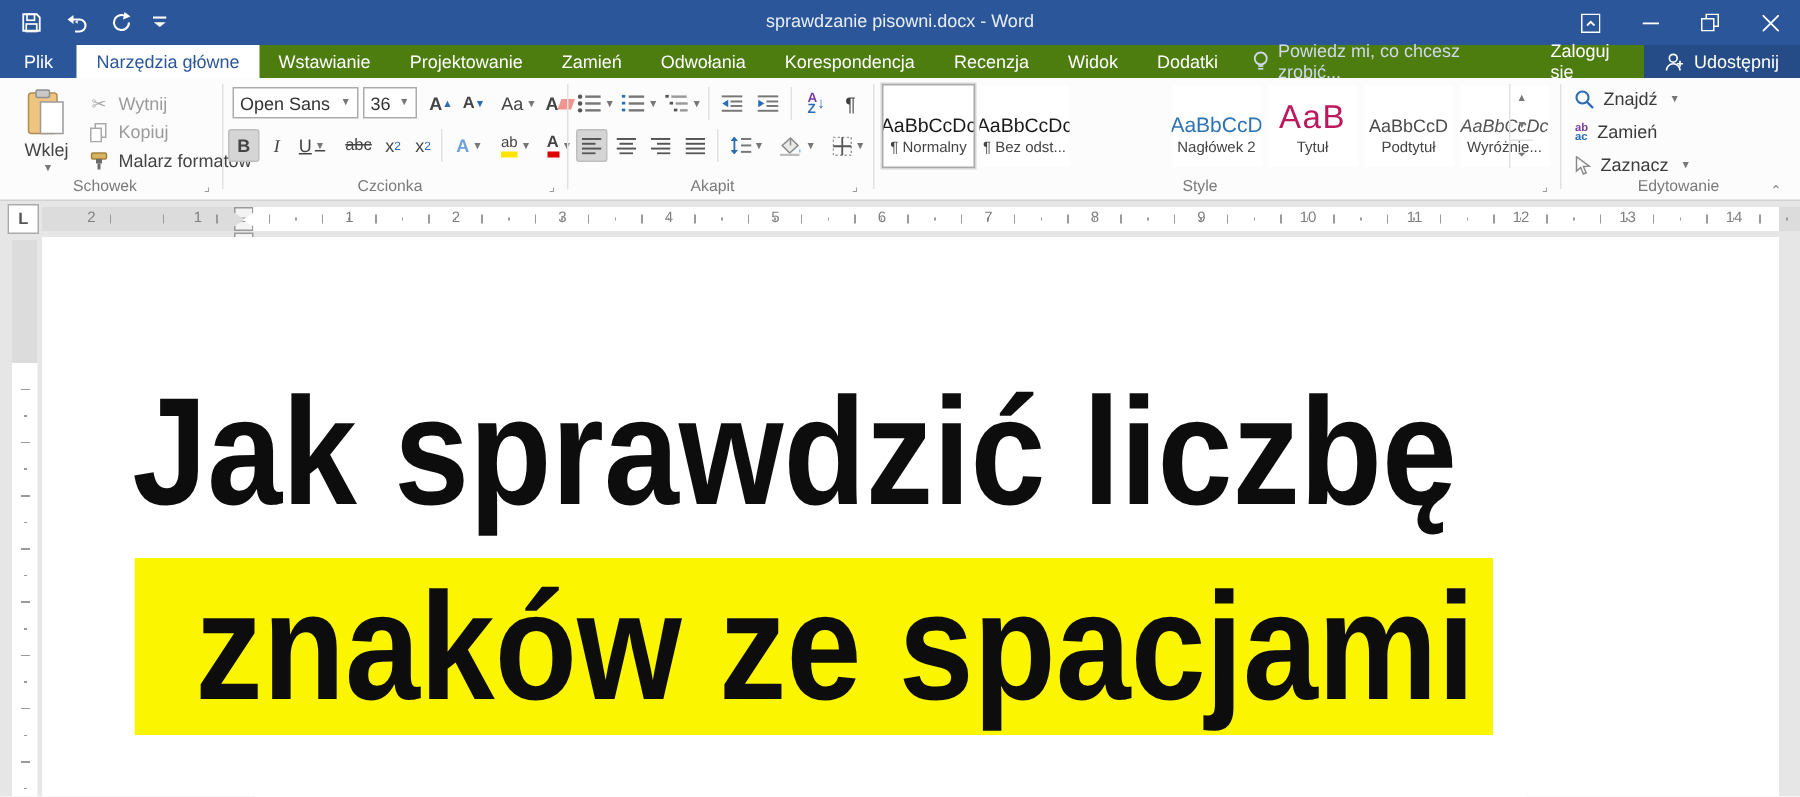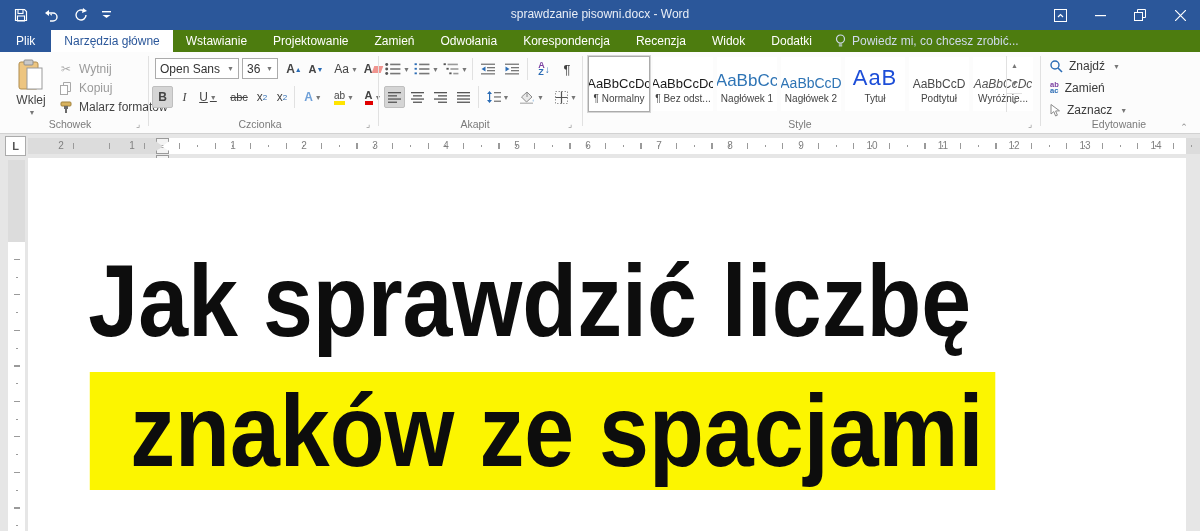--- a/index.html
+++ b/index.html
@@ -48,21 +48,21 @@
   
   .sitem { position:absolute; top:4px; width:62px; height:56px; background:#fff; border:1px solid #fcfcfc;
     text-align:center; overflow:hidden; }
   .sitem.sel { border:1px solid #ababab; box-shadow:0 0 0 1px #d6d6d6; }
   .sample { height:36px; display:flex; align-items:flex-end; justify-content:center; padding-bottom:2px;
     white-space:nowrap; }
   .sname { font-size:10px; color:#444; white-space:nowrap; }
   .s-normal { font-size:13px; color:#1a1a1a; }
   .s-h1 { font-size:17px; color:#2e74b5; }
   .s-h2 { font-size:14px; color:#2e74b5; }
-  .s-title { font-size:22px; color:#1d4ed8; font-weight:300; letter-spacing:1px; }
+  .s-title { font-size:22px; color:#be185d; font-weight:300; letter-spacing:1px; }
   .s-subtitle { font-size:12px; color:#4a4a4a; }
   .s-emph { font-size:12px; color:#555; font-style:italic; }
   #gal-scroll { position:absolute; top:4px; width:16px; height:56px; border-left:1px solid #e1e1e1;
     display:flex; flex-direction:column; }
   #gal-scroll div { flex:1; display:flex; align-items:center; justify-content:center; font-size:7px; color:#777; }
 
   
   .edrow { position:absolute; left:1050px; display:flex; align-items:center; gap:6px; font-size:12px; color:#3b3b3b; }
 
   
@@ -175,20 +175,33 @@
       <div id="tellme">
       <span>
         <svg width="11" height="14" viewBox="0 0 11 14">
             <circle cx="5.5" cy="5" r="4" fill="none" stroke="#cfdaec" stroke-width="1.2"></circle>
             <rect x="3.8" y="9.5" width="3.4" height="1.1" fill="#cfdaec"></rect>
             <rect x="3.8" y="11.3" width="3.4" height="1.1" fill="#cfdaec"></rect>
           </svg>
       </span>
       <span>Powiedz mi, co chcesz zrobić...</span>
     </div>
+    <div id="tab-right">
+      <div id="signin">Zaloguj się</div>
+      <div id="share">
+        <span>
+          <svg width="13" height="13" viewBox="0 0 13 13">
+              <circle cx="5.5" cy="3.8" r="2.6" fill="none" stroke="#fff" stroke-width="1.1"></circle>
+              <path d="M1 12 a4.5 4.5 0 0 1 9 0" fill="none" stroke="#fff" stroke-width="1.1"></path>
+              <path d="M10 5.5 v4 M8 7.5 h4" stroke="#fff" stroke-width="1.1"></path>
+            </svg>
+        </span>
+        <span>Udostępnij</span>
+      </div>
+    </div>
   </div>
 
   <div id="ribbon">
 
     <div class="rbtn" style="left:8px; top:4px; width:46px; height:62px; flex-direction:column; gap:2px;">
       <svg width="26" height="32" viewBox="0 0 26 32">
         <rect x="1" y="3" width="19" height="27" rx="2" fill="#edc580" stroke="#b08d4f"></rect>
         <rect x="6" y="1" width="9" height="5" rx="1" fill="#c9c9c9" stroke="#8f8f8f"></rect>
         <rect x="9" y="9" width="15" height="21" fill="#fff" stroke="#9a9a9a"></rect>
       </svg>
@@ -412,24 +425,20 @@
     <div class="launcher" style="left:564px;">⌟</div>
     <div class="gsep" style="left:582px;"></div>
 
     <div class="sitem sel" style="left: 588px;">
         <div class="sample s-normal">AaBbCcDc</div>
         <div class="sname">¶ Normalny</div>
       </div>
       <div class="sitem" style="left: 652px;">
         <div class="sample s-normal">AaBbCcDc</div>
         <div class="sname">¶ Bez odst...</div>
-      </div>
-      <div class="sitem" style="left: 716px;">
-        <div class="sample s-h1">AaBbCc</div>
-        <div class="sname">Nagłówek 1</div>
       </div>
       <div class="sitem" style="left: 780px;">
         <div class="sample s-h2">AaBbCcD</div>
         <div class="sname">Nagłówek 2</div>
       </div>
       <div class="sitem" style="left: 844px;">
         <div class="sample s-title">AaB</div>
         <div class="sname">Tytuł</div>
       </div>
       <div class="sitem" style="left: 908px;">

